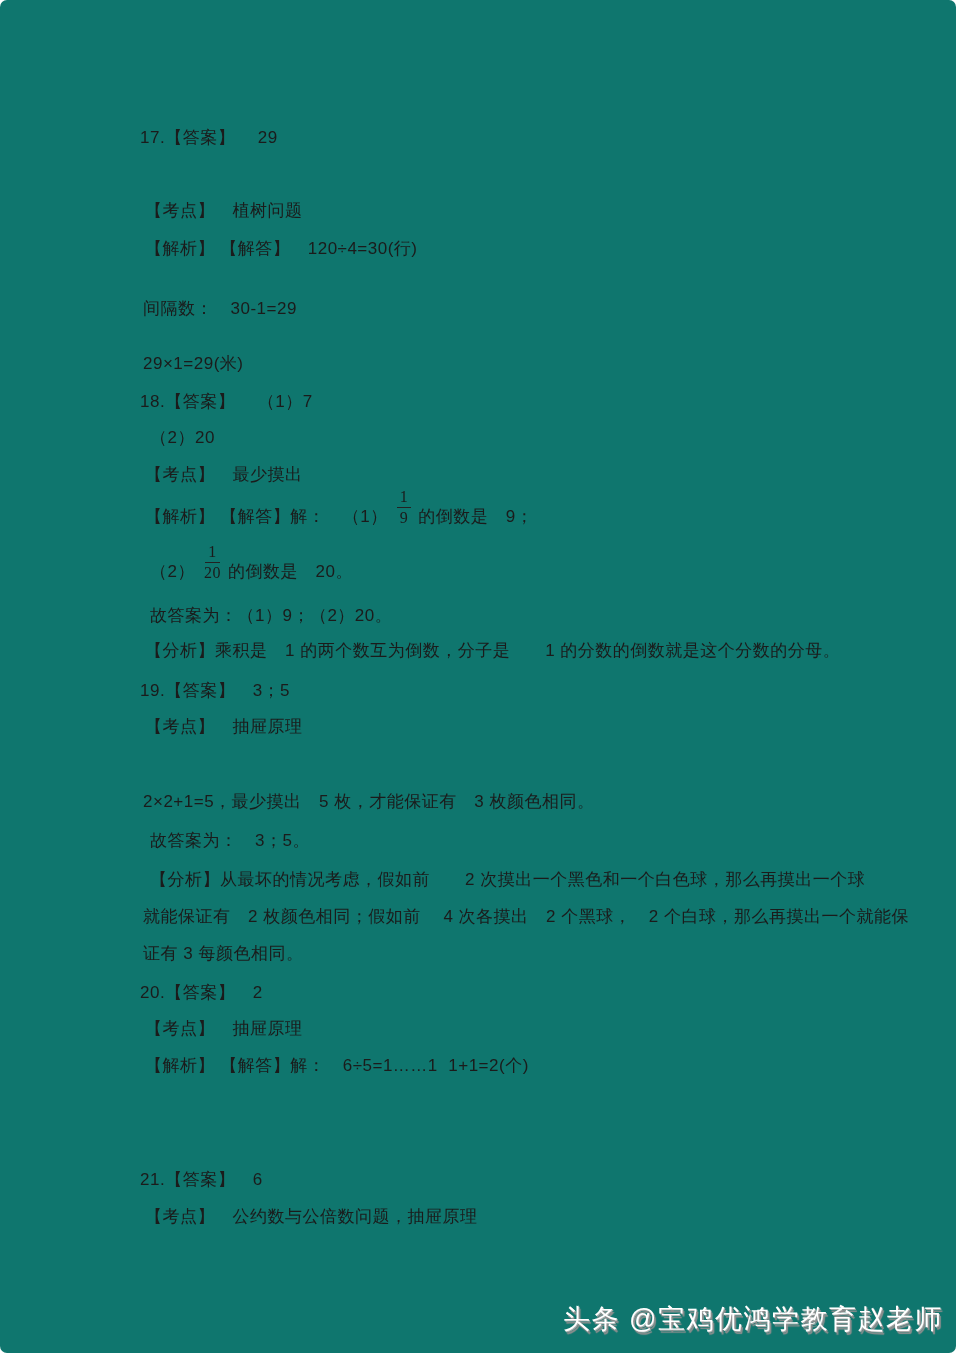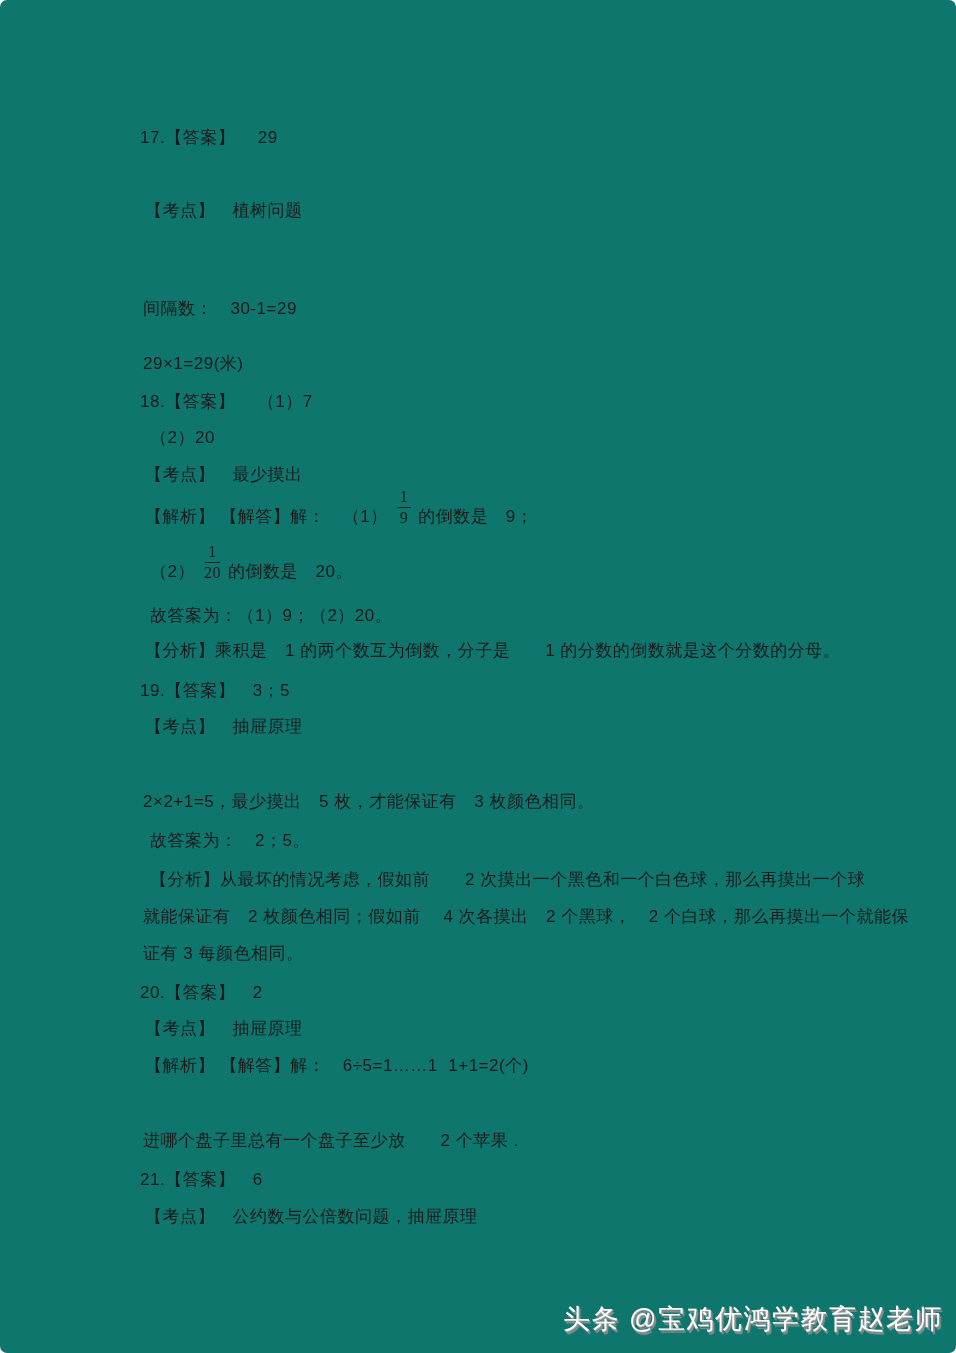--- a/index.html
+++ b/index.html
@@ -55,20 +55,21 @@
     text-shadow: 2px 3px 1px #8f8f8f, 1px 1px 0 #aaaaaa;
   }
 </style>
 </head>
 <body>
 
 <div class="page">
 
   <div class="line" style="top:128px;left:140px">17.【答案】　 29</div>
   <div class="line" style="top:201px;left:145px">【考点】　植树问题</div>
+  <div class="line" style="top:239px;left:145px">【解析】 【解答】　120÷4=30(行)</div>
   <div class="line" style="top:299px;left:143px">间隔数：　30-1=29</div>
   <div class="line" style="top:354px;left:143px">29×1=29(米)</div>
 
   <div class="line" style="top:392px;left:140px">18.【答案】　 （1）7</div>
   <div class="line" style="top:428px;left:150px">（2）20</div>
   <div class="line" style="top:465px;left:145px">【考点】　最少摸出</div>
 
   <div class="frac-line" style="top:488px;left:145px">
     <span>【解析】 【解答】解：　（1）</span>
     <span class="frac">
@@ -86,28 +87,27 @@
     </span>
     <span>的倒数是　20。</span>
   </div>
 
   <div class="line" style="top:606px;left:150px">故答案为：（1）9；（2）20。</div>
   <div class="line" style="top:641px;left:145px">【分析】乘积是　1 的两个数互为倒数，分子是　　1 的分数的倒数就是这个分数的分母。</div>
 
   <div class="line" style="top:681px;left:140px">19.【答案】　3；5</div>
   <div class="line" style="top:717px;left:145px">【考点】　抽屉原理</div>
   <div class="line" style="top:792px;left:143px">2×2+1=5，最少摸出　5 枚，才能保证有　3 枚颜色相同。</div>
-  <div class="line" style="top:831px;left:150px">故答案为：　2；5。</div>
+  <div class="line" style="top:831px;left:150px">故答案为：　3；5。</div>
   <div class="line" style="top:870px;left:150px">【分析】从最坏的情况考虑，假如前　　2 次摸出一个黑色和一个白色球，那么再摸出一个球</div>
   <div class="line" style="top:907px;left:143px">就能保证有　2 枚颜色相同；假如前　 4 次各摸出　2 个黑球，　2 个白球，那么再摸出一个就能保</div>
   <div class="line" style="top:944px;left:143px">证有 3 每颜色相同。</div>
 
   <div class="line" style="top:983px;left:140px">20.【答案】　2</div>
   <div class="line" style="top:1019px;left:145px">【考点】　抽屉原理</div>
   <div class="line" style="top:1056px;left:145px">【解析】 【解答】解：　6÷5=1……1  1+1=2(个)</div>
-  <div class="line" style="top:1131px;left:143px">进哪个盘子里总有一个盘子至少放　　2 个苹果 .</div>
 
   <div class="line" style="top:1170px;left:140px">21.【答案】　6</div>
   <div class="line" style="top:1207px;left:145px">【考点】　公约数与公倍数问题，抽屉原理</div>
 
   <div class="watermark">头条 @宝鸡优鸿学教育赵老师</div>
 
 </div>
 
 </body></html>

